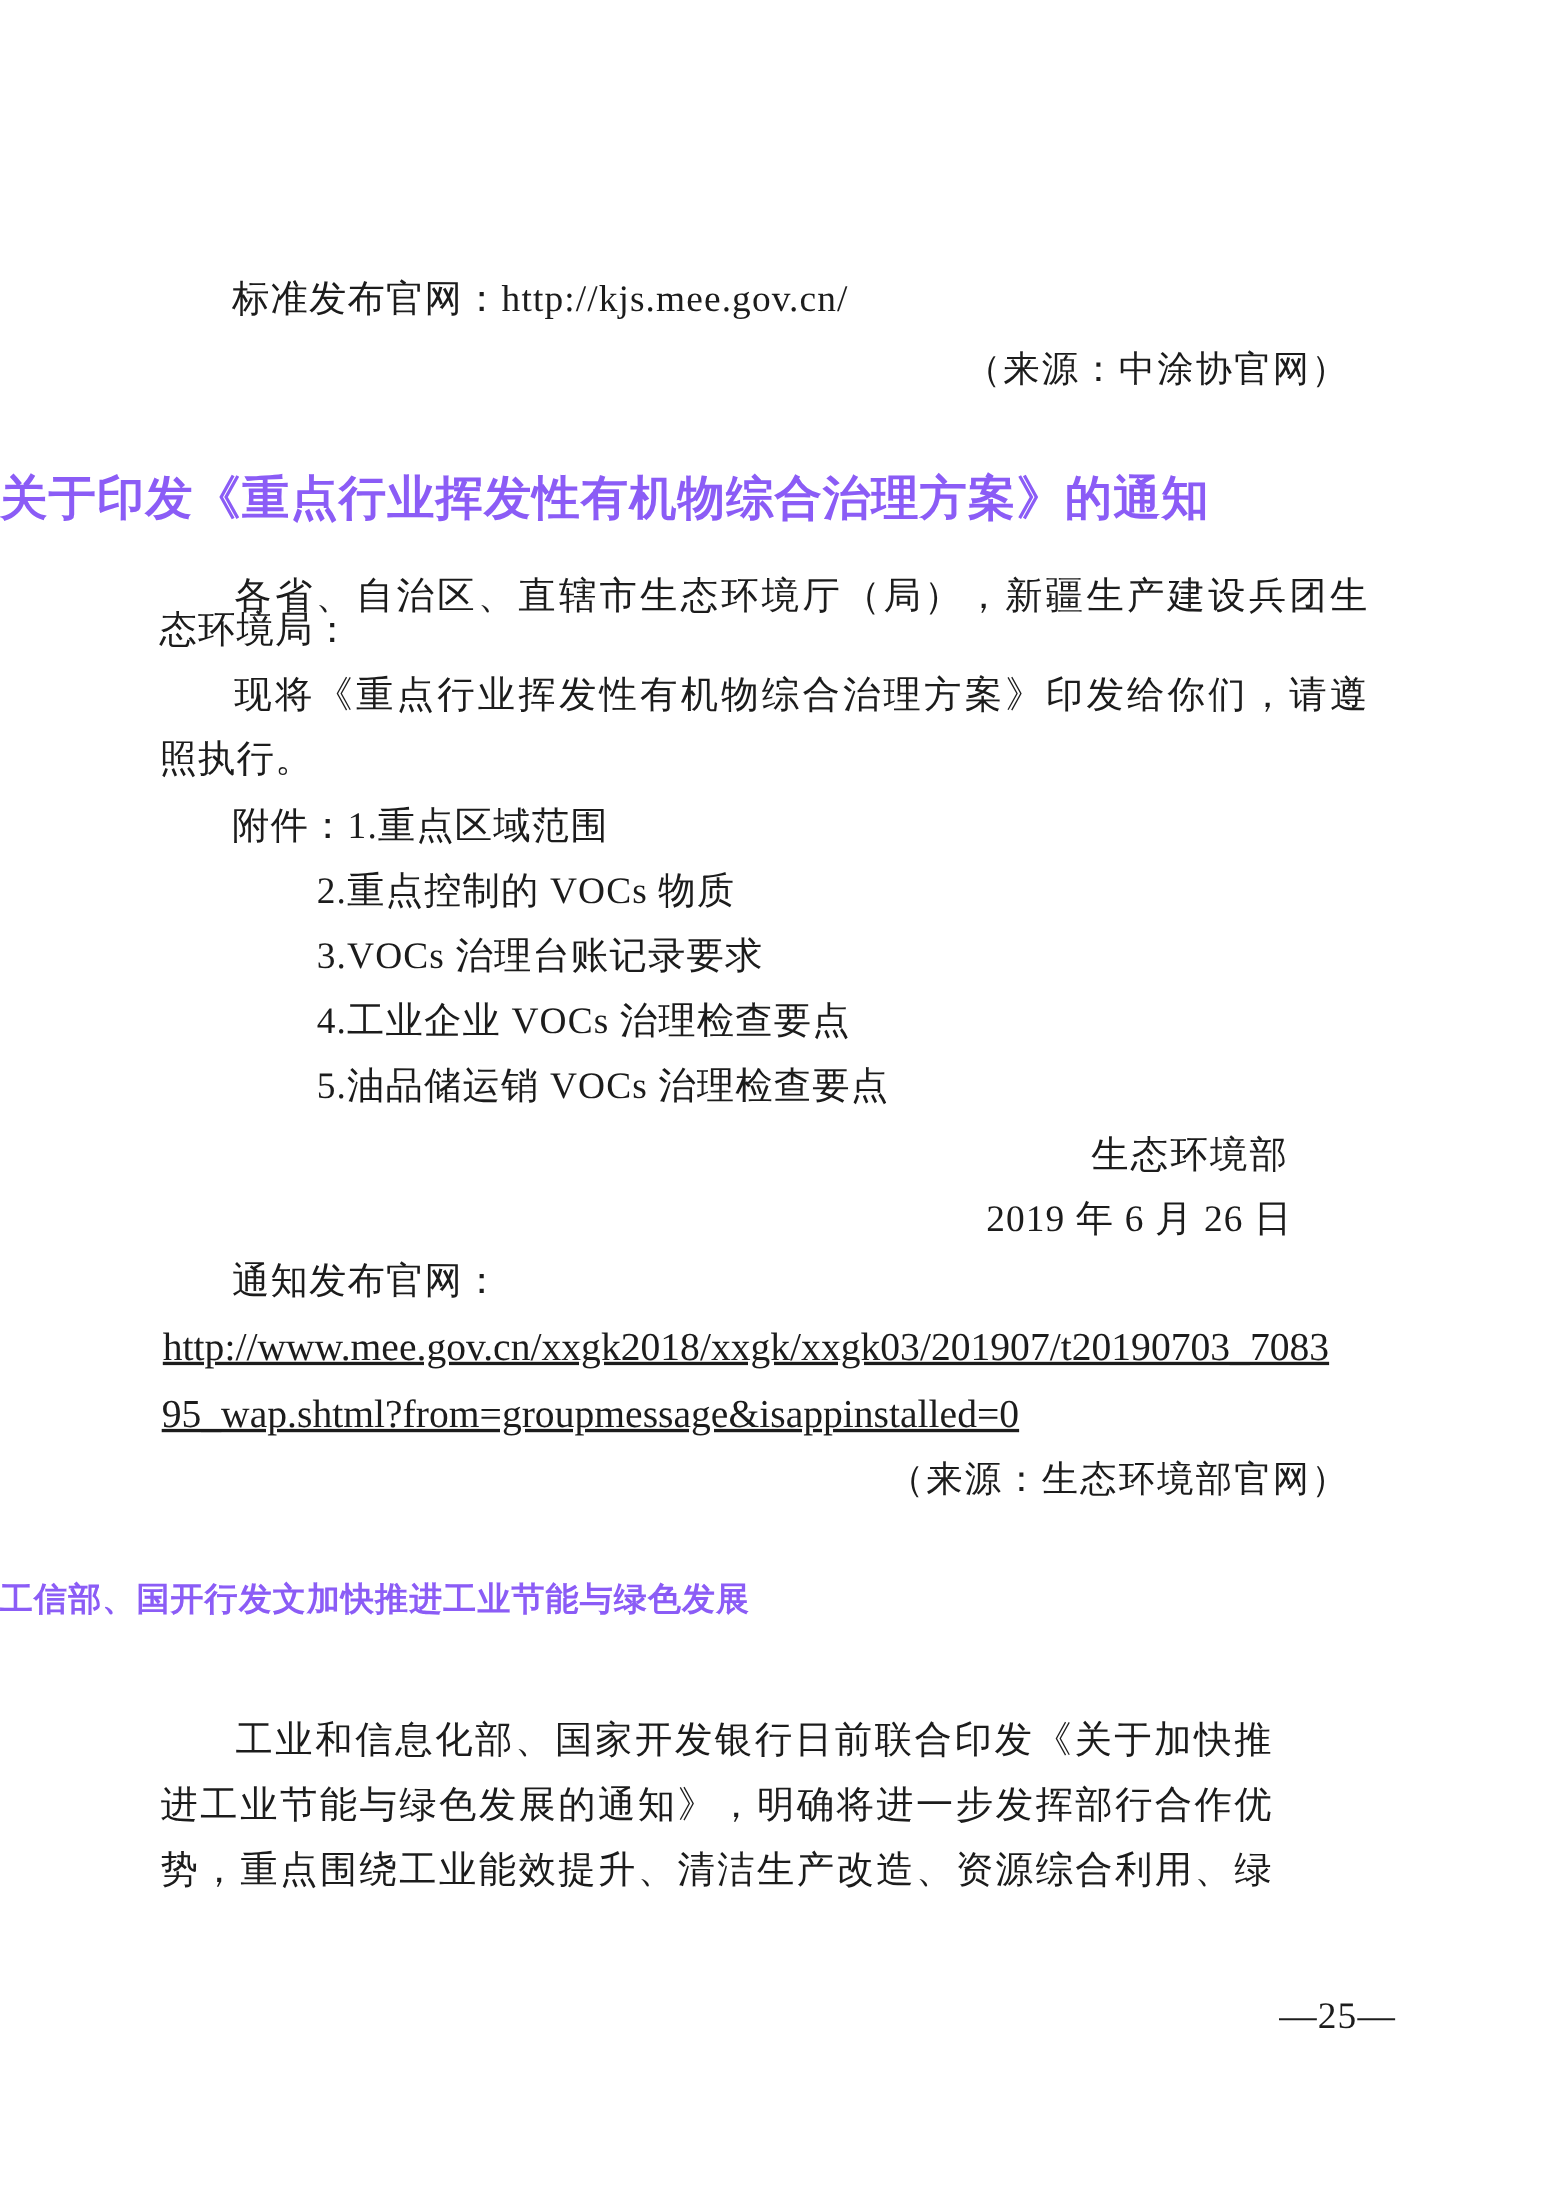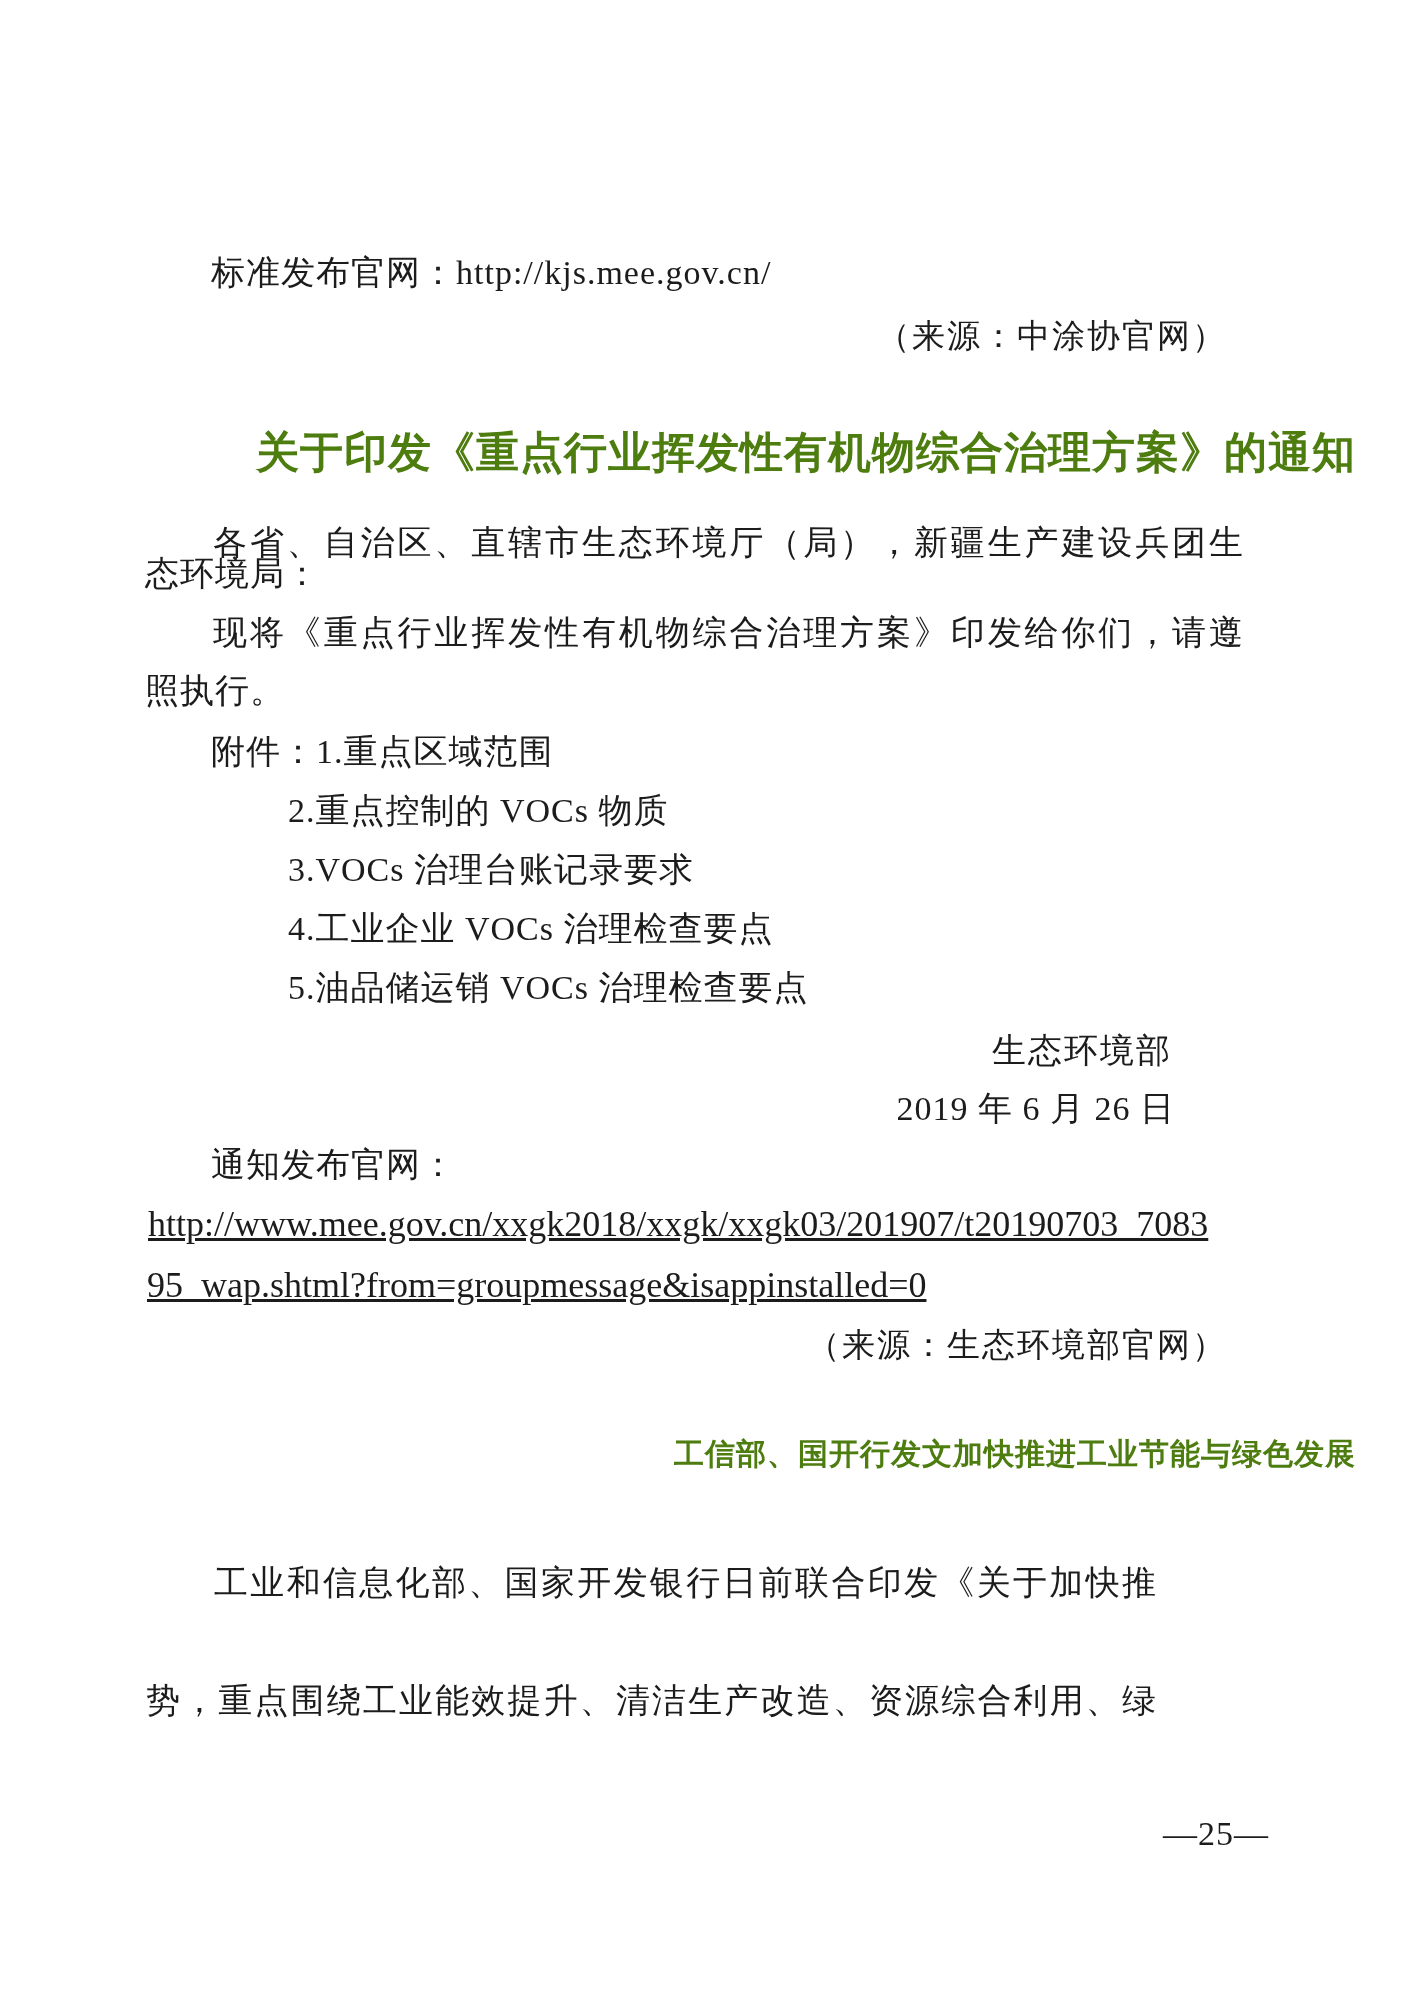--- a/index.html
+++ b/index.html
@@ -18,26 +18,26 @@
     white-space:normal;
     text-align:justify;
     text-align-last:justify;
     letter-spacing:2px;
   }
   .indent{text-indent:68px;}
   .w-main{left:145px;width:1100px;}
   .w-sub{left:146px;width:1012px;}
   .heading{
     position:absolute;left:0;width:1356px;
-    text-align:right;
+    text-align:left;
     font-family:"Liberation Sans","DejaVu Sans",sans-serif;
     font-weight:bold;
     font-size:43px;
     letter-spacing:1px;
-    color:#4d7c0f;
+    color:#8b5cf6;
     white-space:nowrap;
   }
   .src{font-size:33px;letter-spacing:2px;}
 
   #ws-line{top:252px;left:211px;}
   #src1{top:316px;right:188px;}
   #title1{top:424px;}
   #p1l1{top:522px;}
   #p1l2{top:553px;left:145px;}
   #p2l1{top:612px;}
@@ -99,18 +99,19 @@
   <div id="url1" class="line latin">http://www.mee.gov.cn/xxgk2018/xxgk/xxgk03/201907/t20190703_7083</div>
 
   <div id="url2" class="line latin">95_wap.shtml?from=groupmessage&amp;isappinstalled=0</div>
 
   <div id="src2" class="line src">（来源：生态环境部官网）</div>
 
   <div id="title2" class="heading">工信部、国开行发文加快推进工业节能与绿色发展</div>
 
   <div id="mpl1" class="line cjk fill indent w-sub">工业和信息化部、国家开发银行日前联合印发《关于加快推</div>
 
+  <div id="mpl2" class="line cjk fill w-sub">进工业节能与绿色发展的通知》，明确将进一步发挥部行合作优</div>
 
   <div id="mpl3" class="line cjk fill w-sub">势，重点围绕工业能效提升、清洁生产改造、资源综合利用、绿</div>
 
   <div id="pagenum" class="line cjk">—25—</div>
 
 </div>
 
 </body></html>

